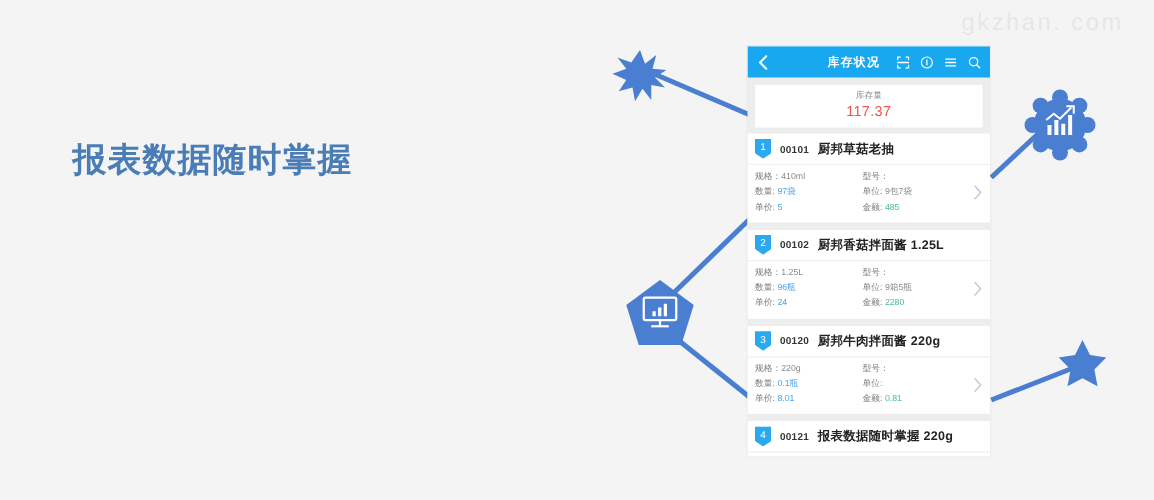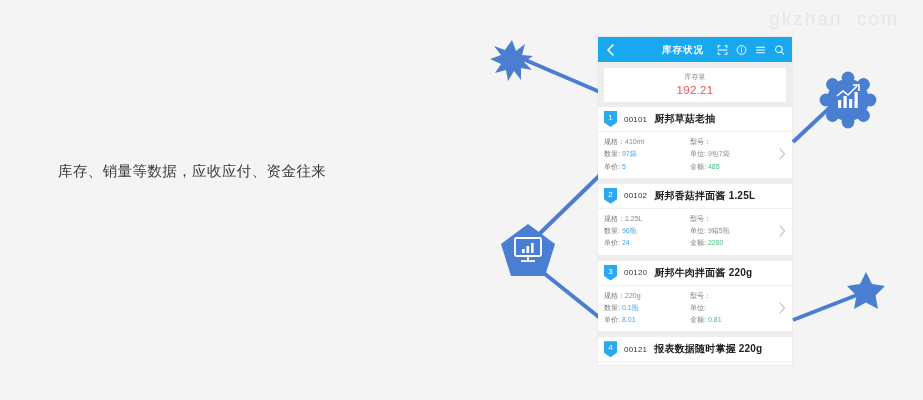--- a/index.html
+++ b/index.html
@@ -80,41 +80,41 @@
   .item-head {
     display: flex; align-items: center; gap: 7px;
     padding: 4px 8px 4px 6px; border-bottom: 1px solid #f0f0f0;
   }
   .num-badge {
     width: 13px; height: 16px; background: #2aa9ef; color: #fff;
     font-size: 8px; display: flex; align-items: center; justify-content: center;
     clip-path: polygon(0 0, 100% 0, 100% 72%, 50% 100%, 0 72%);
     flex: 0 0 auto; padding-bottom: 3px;
   }
-  .item-code { font-size: 8px; color: #333; font-weight: normal; letter-spacing: .2px; }
+  .item-code { font-size: 8px; color: #333; font-weight: bold; letter-spacing: .2px; }
   .item-name { font-size: 10px; color: #222; font-weight: bold; letter-spacing: .2px; }
   .item-body { display: flex; padding: 4px 4px 5px 6px; position: relative; align-items: center; }
   .col { flex: 1; }
   .kv { font-size: 7px; line-height: 1.75; color: #7d7d7d; white-space: nowrap; }
   .kv b { font-weight: normal; color: #7d7d7d; }
   .v-blue { color: #4aa3e8; }
   .v-green { color: #4cc08a; }
   .v-plain { color: #8a8a8a; }
   .chev { width: 12px; flex: 0 0 auto; display: flex; align-items: center; justify-content: center; }
 </style>
 </head>
 <body>
 
 <div id="stage">
 
   <div class="watermark">gkzhan. com</div>
 
   <div class="copy">
+    <div class="copy-title">报表数据随时掌握</div>
     <div class="copy-body">
-      <span>库存、销量等数据，应收应付、资金往来</span>
     </div>
   </div>
 
   <svg class="deco-svg" viewBox="0 0 923 400">
 
     <line x1="516" y1="56" x2="600" y2="92" stroke="#4a7ed0" stroke-width="4"></line>
     <line x1="838" y1="100" x2="793" y2="142" stroke="#4a7ed0" stroke-width="4"></line>
     <line x1="530" y1="243" x2="600" y2="175" stroke="#4a7ed0" stroke-width="4"></line>
     <line x1="530" y1="262" x2="600" y2="318" stroke="#4a7ed0" stroke-width="4"></line>
     <line x1="857" y1="295" x2="793" y2="320" stroke="#4a7ed0" stroke-width="4"></line>
@@ -190,21 +190,21 @@
         <svg width="11" height="11" viewBox="0 0 14 14">
           <circle cx="6.2" cy="6.2" r="4.2" fill="none" stroke="#ffffff" stroke-width="1.3"></circle>
           <line x1="9.4" y1="9.4" x2="12.4" y2="12.4" stroke="#ffffff" stroke-width="1.3" stroke-linecap="round"></line>
         </svg>
       </div>
     </div>
 
     <div class="summary">
       <div class="summary-cell">
         <div class="summary-label">库存量</div>
-        <div class="summary-value">192.21</div>
+        <div class="summary-value">117.37</div>
       </div>
     </div>
 
     <div class="list">
 
       <div class="list-item">
         <div class="item-head">
           <div class="num-badge">1</div>
           <div class="item-code">00101</div>
           <div class="item-name">厨邦草菇老抽</div>

